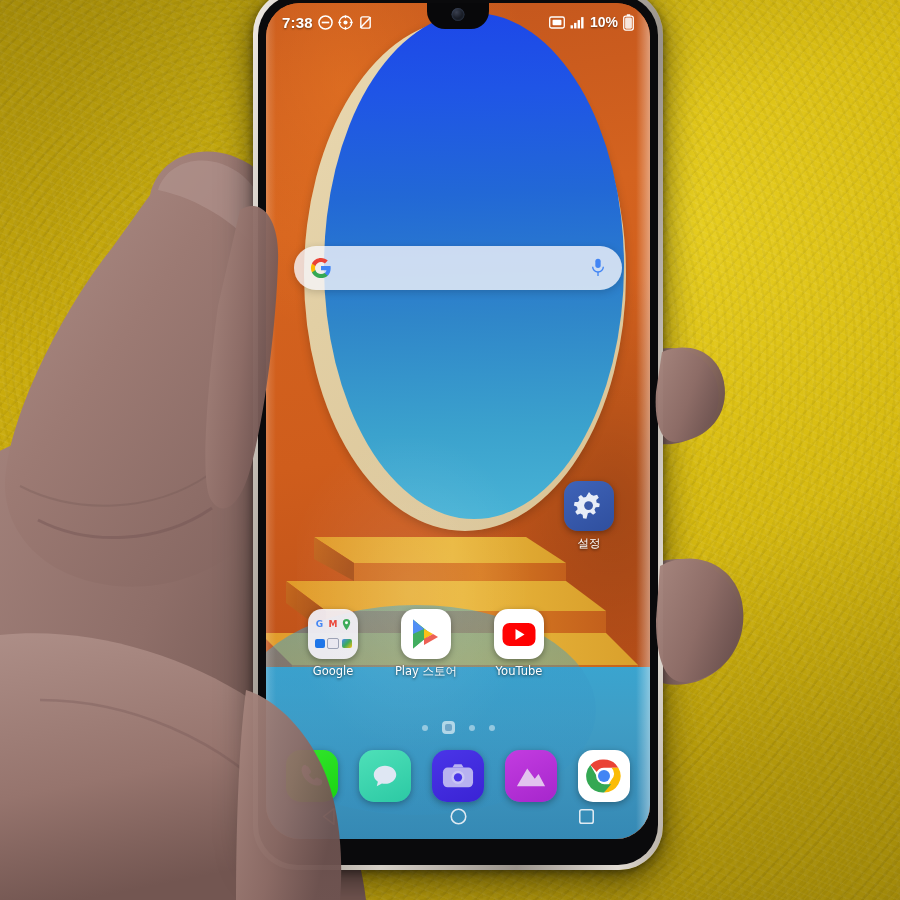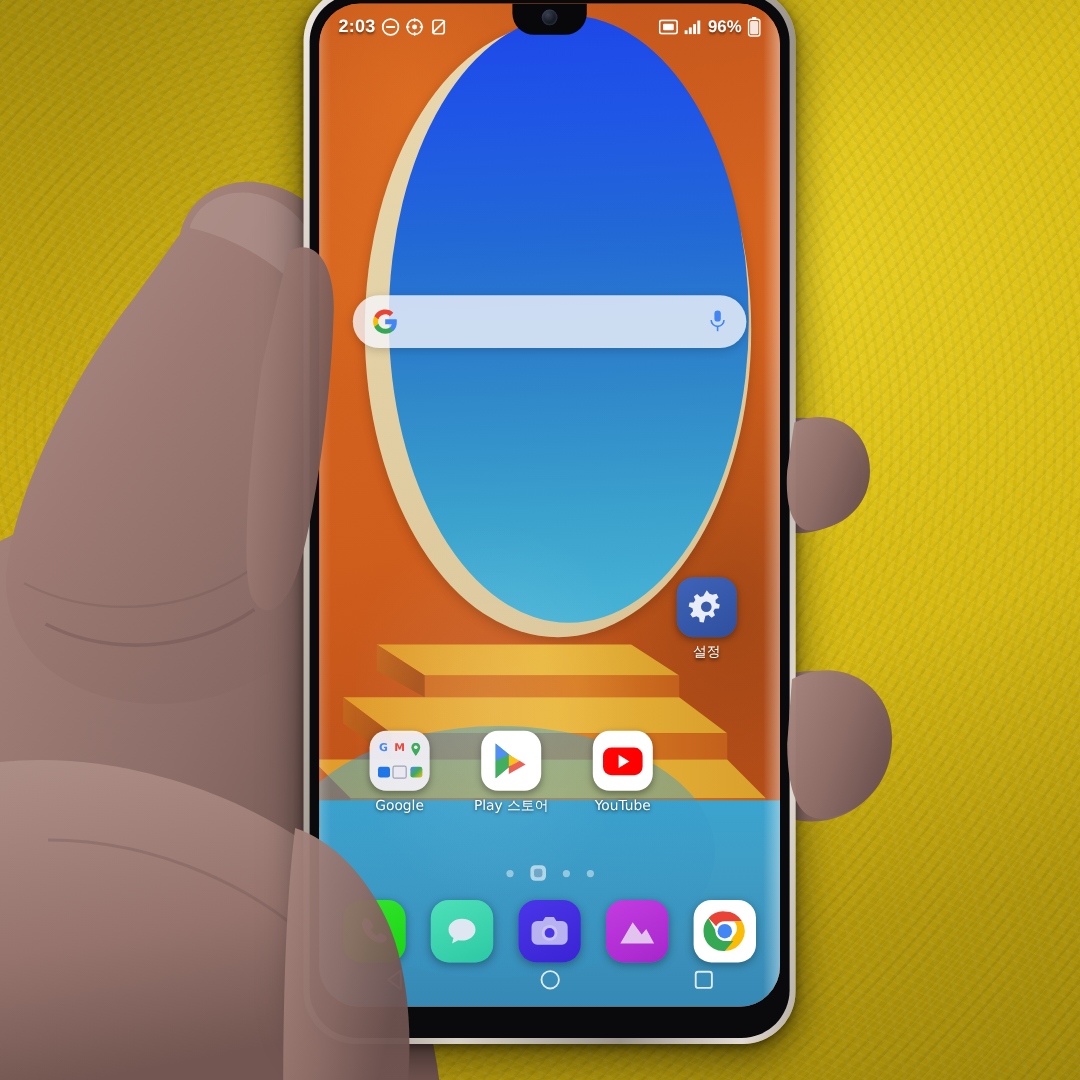--- a/index.html
+++ b/index.html
@@ -415,21 +415,21 @@
             <polygon points="-20,236 394,236 394,268 -20,268" fill="#c96a1f"></polygon>
           </svg>
 
           <div class="wp-pool">
             <div class="wp-pool-curve"></div>
           </div>
         </div>
 
         <div class="statusbar">
           <div class="sb-left">
-            <span class="sb-time">2:03</span>
+            <span class="sb-time">7:38</span>
 
             <svg class="sb-ico" width="15" height="15" viewBox="0 0 16 16">
               <circle cx="8" cy="8" r="7" fill="none" stroke="#fff" stroke-width="1.6"></circle>
               <rect x="4" y="7.1" width="8" height="1.8" fill="#fff"></rect>
             </svg>
 
             <svg class="sb-ico" width="15" height="15" viewBox="0 0 16 16">
               <circle cx="8" cy="8" r="6.6" fill="none" stroke="#fff" stroke-width="1.5"></circle>
               <circle cx="8" cy="8" r="2.2" fill="#fff"></circle>
               <g fill="#fff">
@@ -452,21 +452,21 @@
               <rect x="0.8" y="0.8" width="16.4" height="12.4" rx="2" fill="none" stroke="#fff" stroke-width="1.5"></rect>
               <rect x="4" y="4" width="10" height="6" rx="1" fill="#fff"></rect>
             </svg>
 
             <svg class="sb-ico" width="15" height="13" viewBox="0 0 16 14">
               <rect x="0.5" y="10" width="2.6" height="3.4" fill="#fff"></rect>
               <rect x="4.3" y="7.4" width="2.6" height="6" fill="#fff"></rect>
               <rect x="8.1" y="4.4" width="2.6" height="9" fill="#fff"></rect>
               <rect x="11.9" y="1.2" width="2.6" height="12.2" fill="#fff"></rect>
             </svg>
-            <span class="sb-pct">96%</span>
+            <span class="sb-pct">10%</span>
 
             <svg class="sb-ico" width="11" height="17" viewBox="0 0 12 18">
               <rect x="4" y="0" width="4" height="1.8" rx="0.7" fill="#fff"></rect>
               <rect x="0.8" y="2" width="10.4" height="15.2" rx="2.2" fill="none" stroke="#fff" stroke-width="1.4"></rect>
               <rect x="2.3" y="3.5" width="7.4" height="12.2" rx="1.4" fill="#fff" opacity="0.85"></rect>
             </svg>
           </div>
         </div>
 
         <div class="notch">

